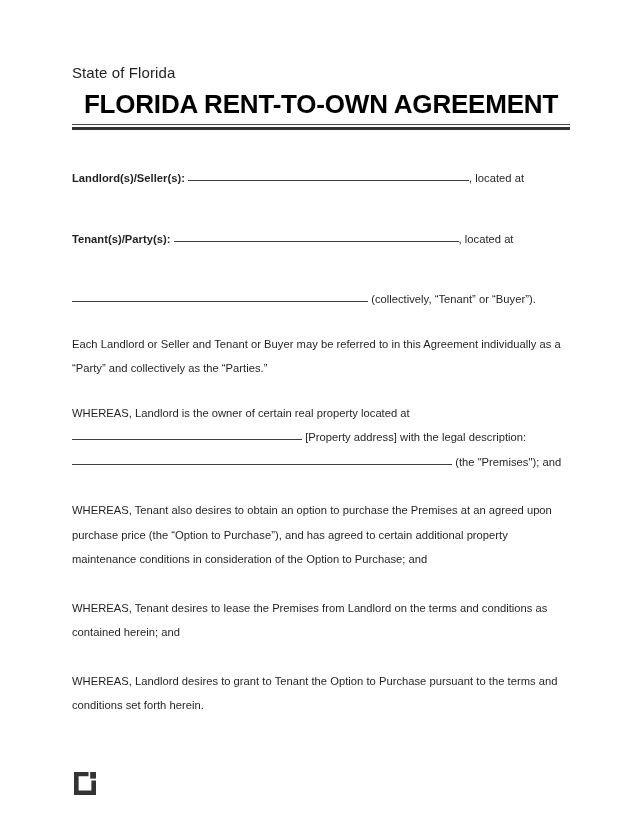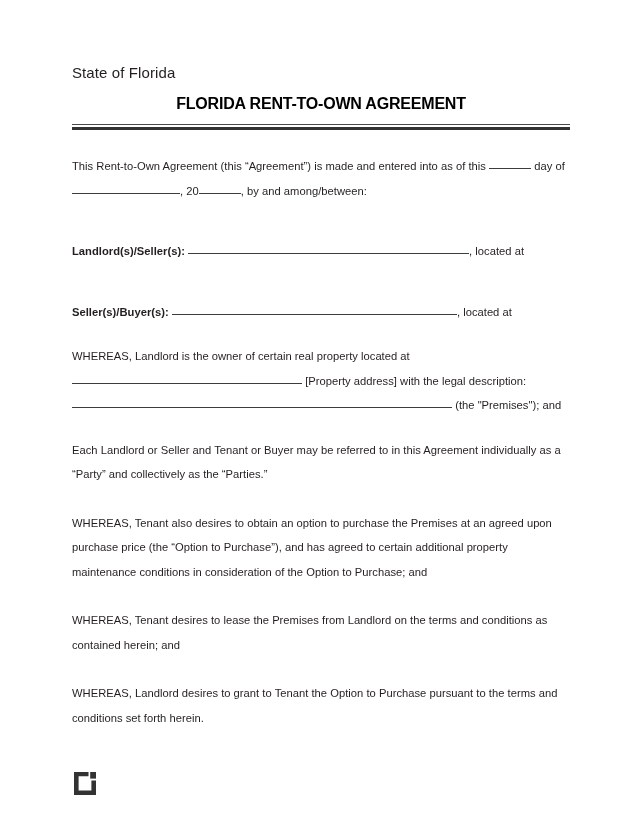--- a/index.html
+++ b/index.html
@@ -35,21 +35,21 @@
   
   .state-line {
     font-size: 15px;
     line-height: 14px;
     color: #231f20;
     letter-spacing: 0.1px;
   }
 
   .doc-title {
     margin-top: 9px;
-    font-size: 16px;
+    font-size: 26px;
     font-weight: bold;
     letter-spacing: -0.2px;
     text-align: center;
     line-height: 30px;
     color: #000000;
     white-space: nowrap;
   }
 
   .title-rule {
     margin-top: 5px;
@@ -128,56 +128,54 @@
     <div class="state-line">State of Florida</div>
 
     <div class="doc-title">FLORIDA RENT-TO-OWN AGREEMENT</div>
 
     <div class="title-rule">
       <div class="thin"></div>
       <div class="gap"></div>
       <div class="thick"></div>
     </div>
 
-    <div class="para gap-lg">
-      <span>This Rent-to-Own Agreement (this “Agreement”) is made and entered into as of this</span>
-      <span class="fill fill-s"></span>
-      <span>day of</span><br>
-      <span class="fill fill-m"></span><span>, 20</span><span class="fill fill-s"></span><span>, by and among/between:</span>
-    </div>
 
     <div class="para gap-md party-block">
       <div class="row">
         <span class="b">Landlord(s)/Seller(s):</span>
         <span class="ruleline" style="width:281px"></span><span>, located at</span>
       </div>
     </div>
 
     <div class="para gap-md party-block">
       <div class="row">
-        <span class="b">Seller(s)/Buyer(s):</span>
+        <span class="b">Tenant(s)/Party(s):</span>
         <span class="ruleline" style="width:285px"></span><span>, located at</span>
       </div>
+      <div class="row">
+        <span class="ruleline" style="width:296px"></span>
+        <span>(collectively,  “Tenant” or “Buyer”).</span>
+      </div>
+    </div>
+
+    <div class="para gap-md">
+      <span>Each Landlord or Seller and Tenant or Buyer may be referred to in this Agreement individually as a</span><br>
+      <span>“Party” and collectively as the “Parties.”</span>
     </div>
 
     <div class="para gap-md">
       <div>WHEREAS, Landlord is the owner of certain real property located at</div>
       <div class="nowrap">
         <span class="ruleline" style="width:230px"></span>
         <span>[Property address] with the legal description:</span>
       </div>
       <div class="nowrap">
         <span class="ruleline" style="width:380px"></span>
         <span>(the "Premises"); and</span>
       </div>
-    </div>
-
-    <div class="para gap-md">
-      <span>Each Landlord or Seller and Tenant or Buyer may be referred to in this Agreement individually as a</span><br>
-      <span>“Party” and collectively as the “Parties.”</span>
     </div>
 
 
     <div class="para gap-lg">WHEREAS, Tenant also desires to obtain an option to purchase the Premises at an agreed upon purchase price (the “Option to Purchase”), and has agreed to certain additional property maintenance conditions in consideration of the Option to Purchase; and</div>
 
     <div class="para gap-lg">WHEREAS, Tenant desires to lease the Premises from Landlord on the terms and conditions as contained herein; and</div>
 
     <div class="para gap-lg">WHEREAS, Landlord desires to grant to Tenant the Option to Purchase pursuant to the terms and conditions set forth herein.</div>
 
   </div>

